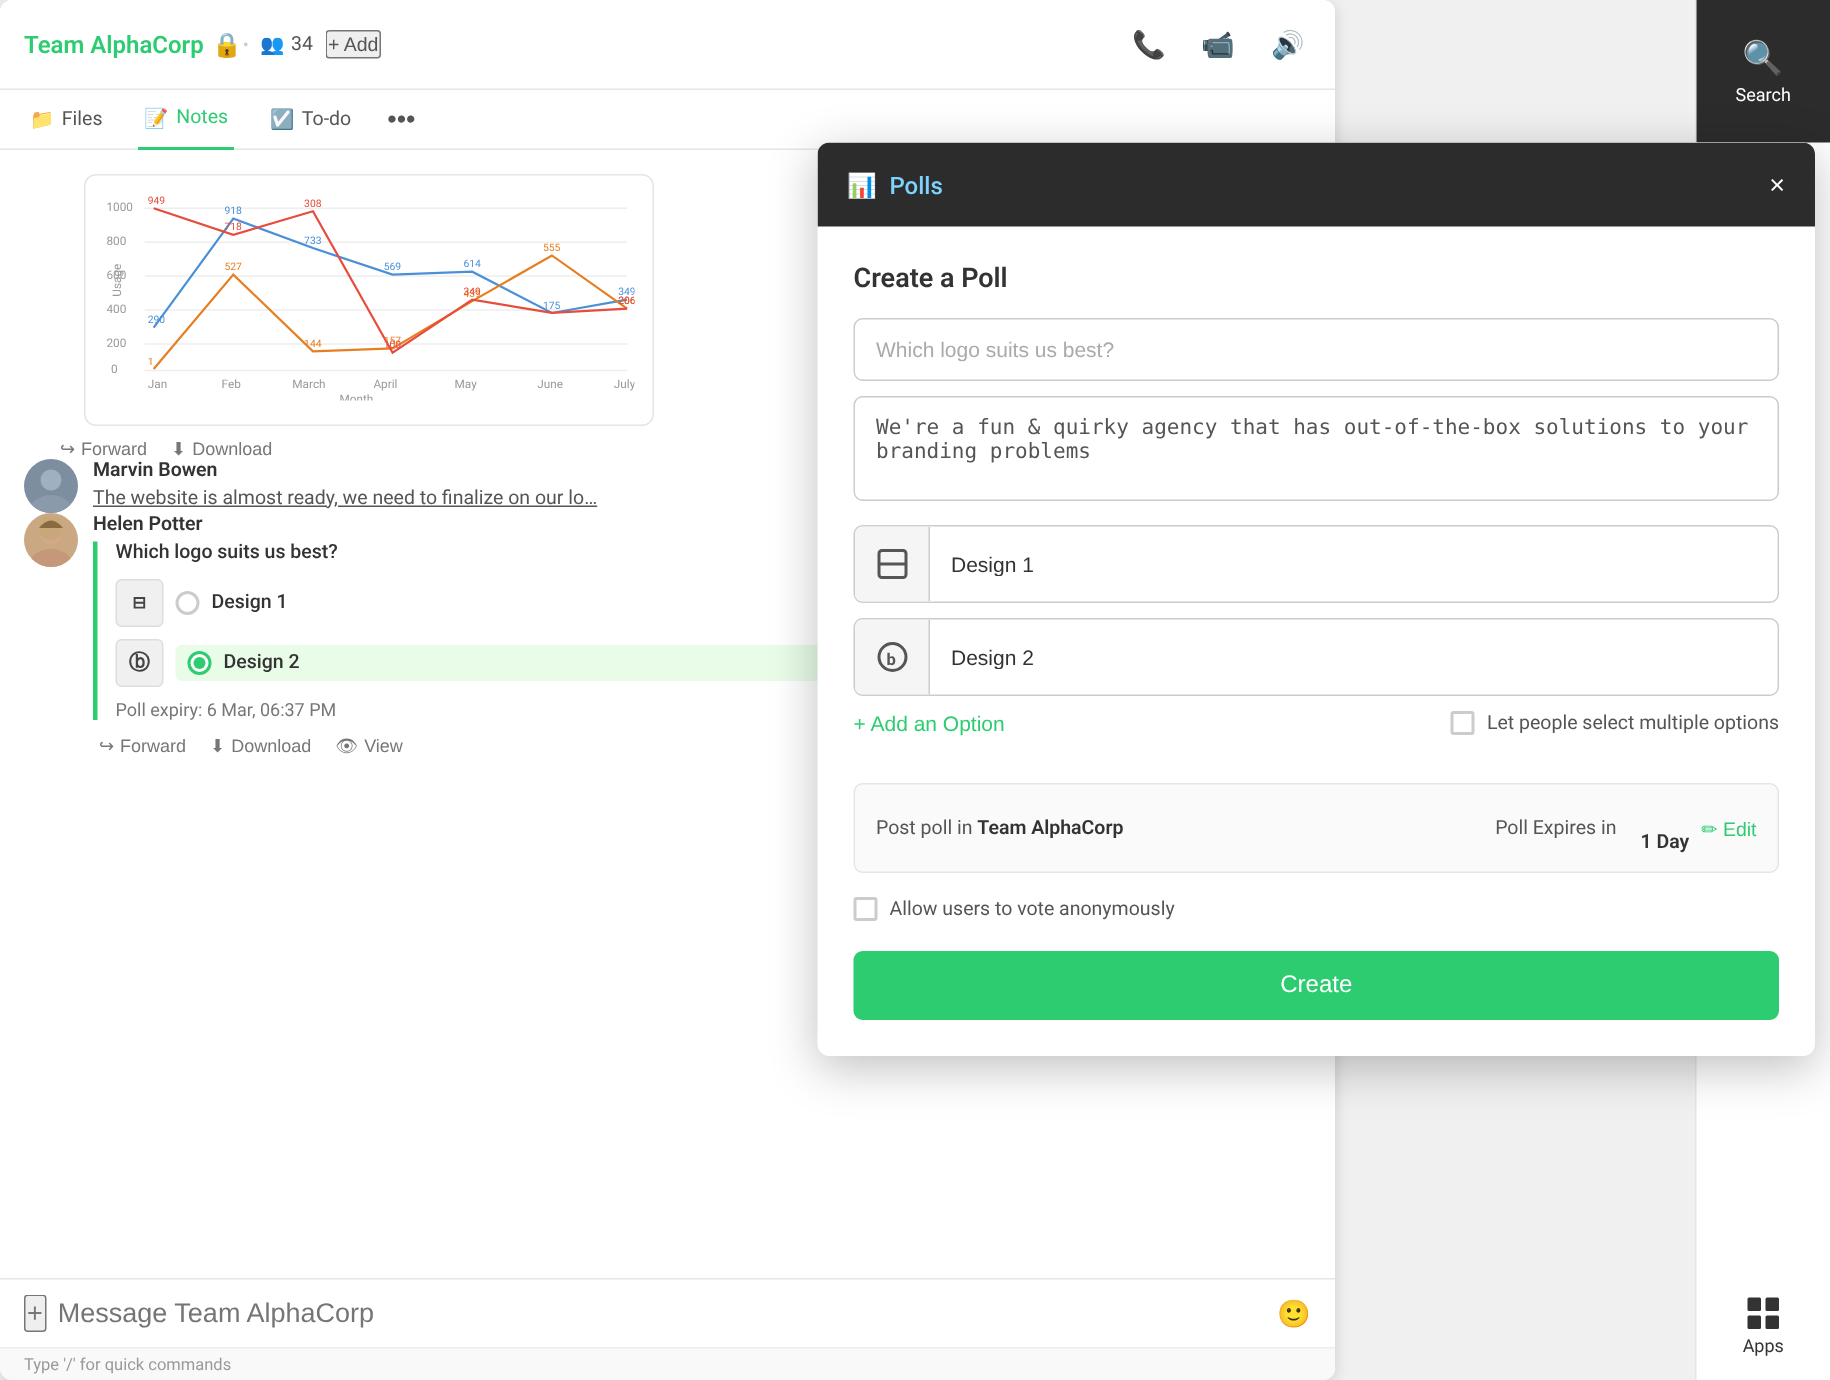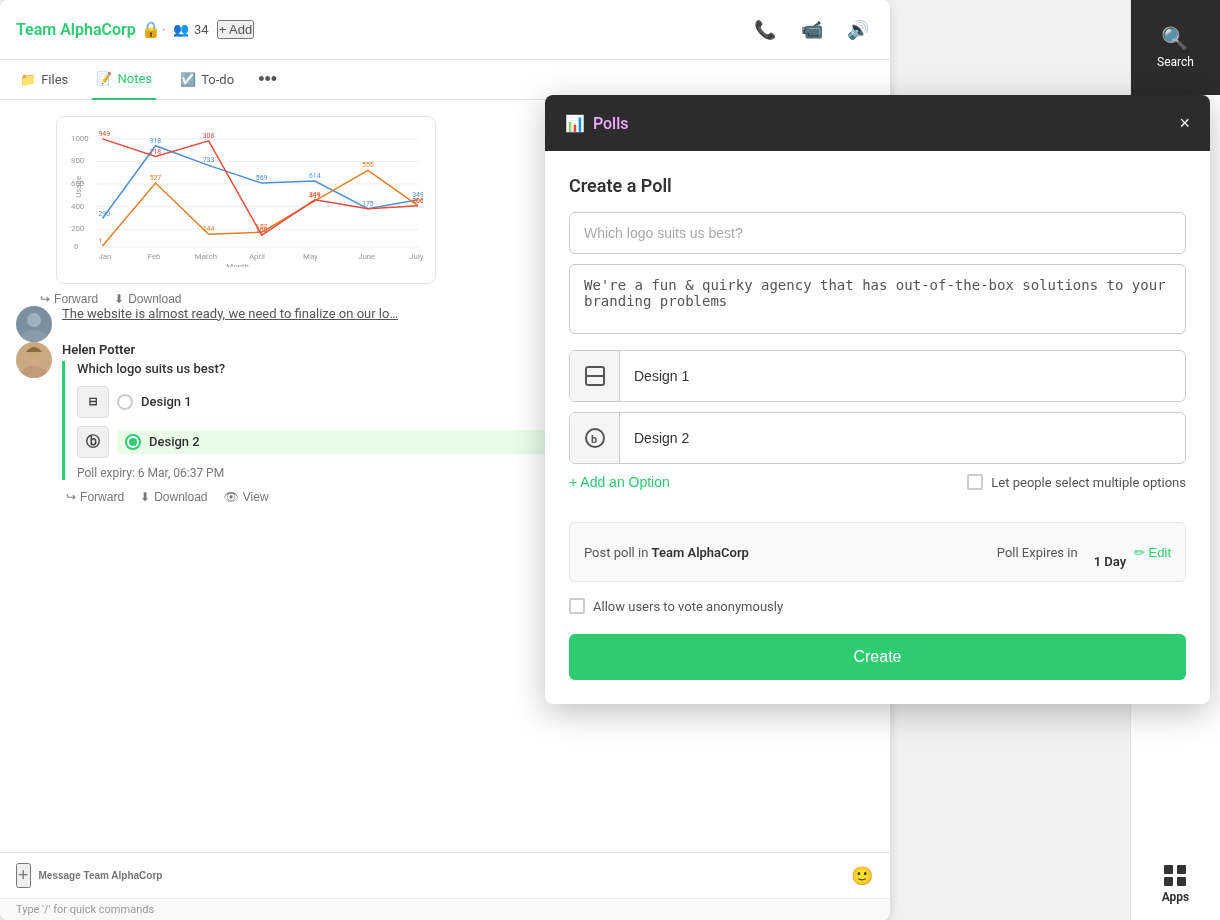--- a/index.html
+++ b/index.html
@@ -261,23 +261,22 @@
     }
     .input-plus {
       color: #777;
       font-size: 18px;
       cursor: pointer;
     }
     .message-input {
       flex: 1;
       border: none;
       outline: none;
-      font-size: 10px;
-      color: #555;
-      font-weight: bold;
+      font-size: 18px;
+      color: #555;
     }
     .emoji-btn {
       background: none;
       border: none;
       font-size: 18px;
       cursor: pointer;
       color: #777;
     }
 
     
@@ -318,21 +317,20 @@
       align-items: center;
       justify-content: flex-end;
       padding-bottom: 16px;
     }
     .apps-panel {
       display: flex;
       flex-direction: column;
       align-items: center;
       gap: 4px;
       cursor: pointer;
-      font-weight: bold;
     }
     .apps-label {
       font-size: 12px;
       color: #333;
     }
 
     
     .type-hint {
       padding: 4px 16px;
       font-size: 11px;
@@ -365,21 +363,21 @@
     .polls-title-row {
       display: flex;
       align-items: center;
       gap: 8px;
     }
     .polls-bar-icon {
       color: #aaa;
       font-size: 16px;
     }
     .polls-title {
-      color: #f0abfc;
+      color: #7dd3fc;
       font-size: 16px;
       font-weight: 500;
     }
     .polls-close {
       background: none;
       border: none;
       color: #fff;
       font-size: 18px;
       cursor: pointer;
     }
@@ -669,20 +667,21 @@
     </div>
 
     <div class="message-row">
       <div class="avatar marvin">
         <svg width="36" height="36" viewBox="0 0 36 36">
           <circle cx="18" cy="14" r="7" fill="#a0b0c0"></circle>
           <ellipse cx="18" cy="34" rx="14" ry="10" fill="#8a9aaa"></ellipse>
         </svg>
       </div>
       <div class="message-content">
+        <div class="message-sender">Marvin Bowen</div>
         <div class="message-text">The website is almost ready, we need to finalize on our lo…</div>
       </div>
     </div>
 
     <div class="message-row">
       <div class="avatar helen">
         <svg width="36" height="36" viewBox="0 0 36 36">
           <circle cx="18" cy="14" r="7" fill="#d4a888"></circle>
           <ellipse cx="18" cy="34" rx="14" ry="10" fill="#c49878"></ellipse>
           <circle cx="18" cy="10" r="8" fill="#c8a87a"></circle>

